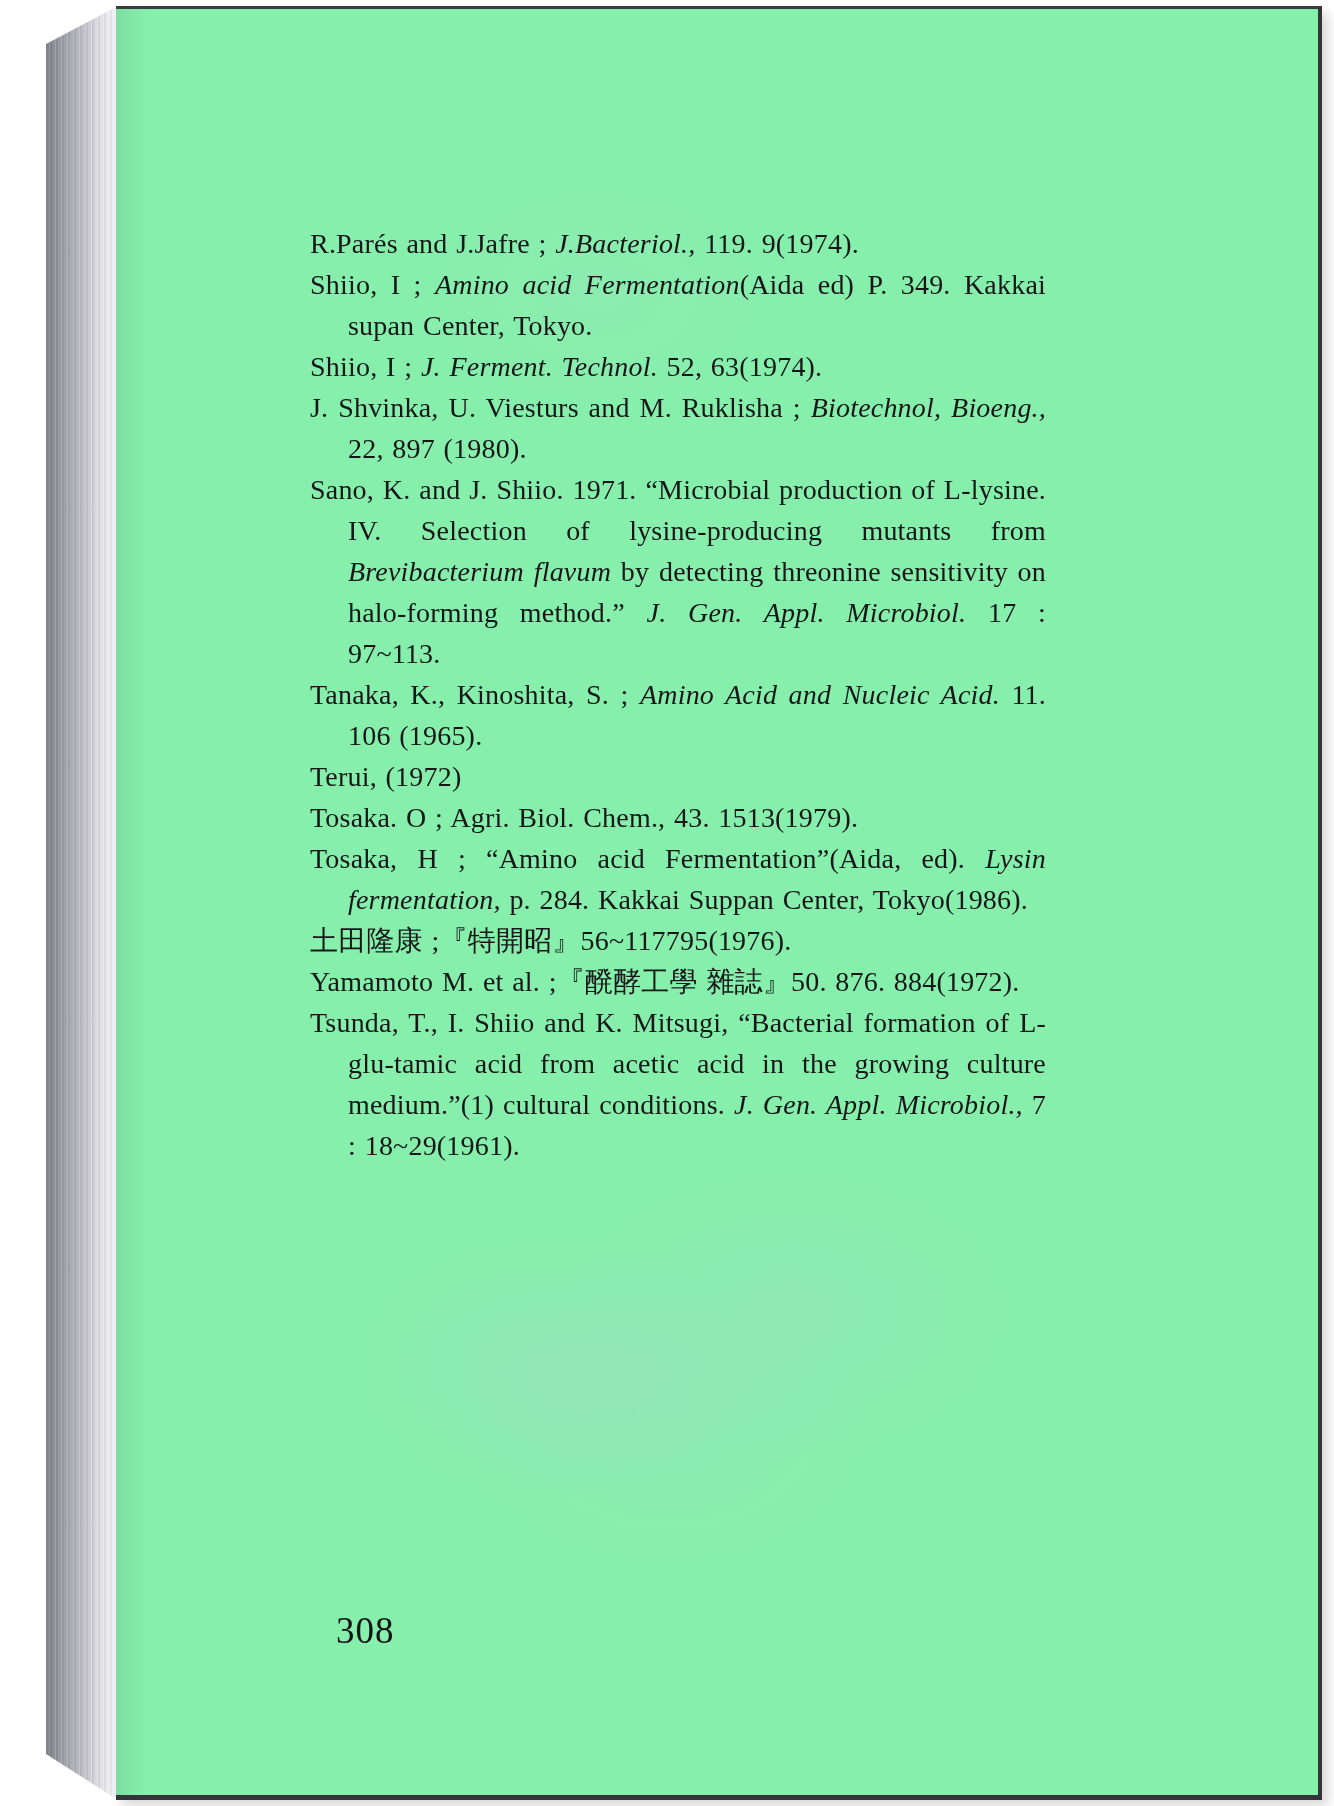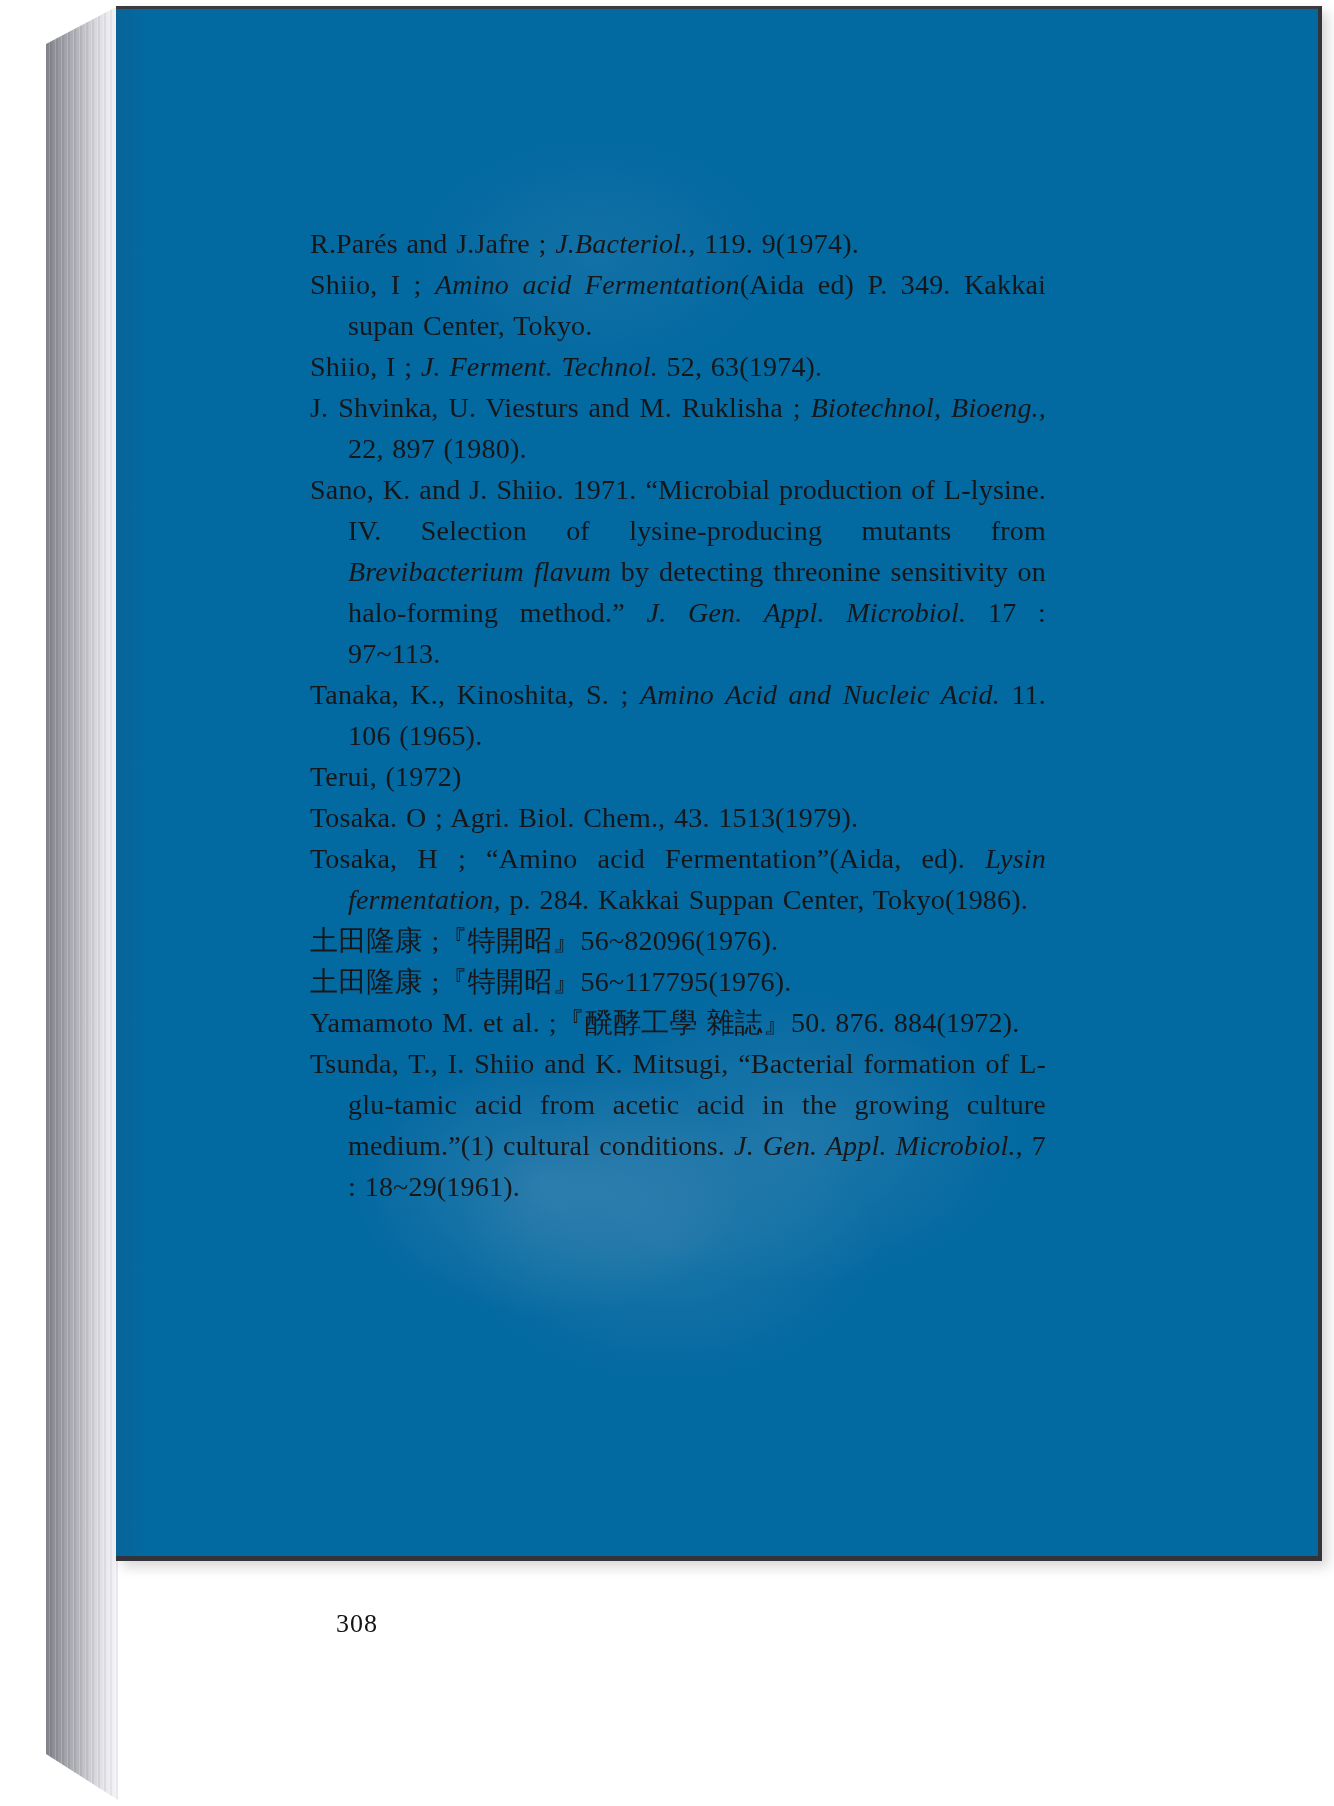--- a/index.html
+++ b/index.html
@@ -33,23 +33,23 @@
       rgba(255,255,255,0.16) 3px 4px,
       rgba(0,0,0,0.05) 4px 6px);
   }
 
   
   .page {
     position: absolute;
     left: 116px;
     top: 6px;
     width: 1206px;
-    height: 1555px;
+    height: 1794px;
     box-sizing: border-box;
-    background: #0369a1;
+    background: #86efac;
     border-top: 3px solid #3a3a41;
     border-right: 4px solid #33333a;
     border-bottom: 5px solid #33333a;
     box-shadow: 6px 6px 12px rgba(0,0,0,0.16);
   }
   
   .page::before {
     content: '';
     position: absolute;
     inset: 0;
@@ -78,41 +78,40 @@
     text-align: justify;
     letter-spacing: 0.2px;
     word-spacing: 1.5px;
   }
   .ref i { font-style: italic; }
 
   .page-number {
     position: absolute;
     left: 220px;
     top: 1600px;
-    font-size: 26px;
+    font-size: 37px;
     color: #141417;
     letter-spacing: 1px;
   }
 </style>
 </head>
 <body>
 
 <div class="canvas">
   <div class="book-edge"></div>
   <div class="page">
     <div class="text-block">
         <p class="ref"><span>R.Parés and J.Jafre ; </span><i>J.Bacteriol.,</i><span> 119. 9(1974).</span></p>
         <p class="ref"><span>Shiio, I ; </span><i>Amino acid Fermentation</i><span>(Aida ed) P. 349. Kakkai supan Center, Tokyo.</span></p>
         <p class="ref"><span>Shiio, I ; </span><i>J. Ferment. Technol.</i><span> 52, 63(1974).</span></p>
         <p class="ref"><span>J. Shvinka, U. Viesturs and M. Ruklisha ; </span><i>Biotechnol, Bioeng.,</i><span> 22, 897 (1980).</span></p>
         <p class="ref"><span>Sano, K. and J. Shiio. 1971. “Microbial production of L-lysine. IV. Selection of lysine-producing mutants from </span><i>Brevibacterium flavum</i><span> by detecting threonine sensitivity on halo-forming method.” </span><i>J. Gen. Appl. Microbiol.</i><span> 17 : 97~113.</span></p>
         <p class="ref"><span>Tanaka, K., Kinoshita, S. ; </span><i>Amino Acid and Nucleic Acid.</i><span> 11. 106 (1965).</span></p>
         <p class="ref"><span>Terui, (1972)</span></p>
         <p class="ref"><span>Tosaka. O ; Agri. Biol. Chem., 43. 1513(1979).</span></p>
         <p class="ref"><span>Tosaka, H ; “Amino acid Fermentation”(Aida, ed). </span><i>Lysin fermentation,</i><span> p. 284. Kakkai Suppan Center, Tokyo(1986).</span></p>
-        <p class="ref"><span>土田隆康 ;『特開昭』56~82096(1976).</span></p>
         <p class="ref"><span>土田隆康 ;『特開昭』56~117795(1976).</span></p>
         <p class="ref"><span>Yamamoto M. et al. ;『醗酵工學 雜誌』50. 876. 884(1972).</span></p>
         <p class="ref"><span>Tsunda, T., I. Shiio and K. Mitsugi, “Bacterial formation of L-glu-tamic acid from acetic acid in the growing culture medium.”(1) cultural conditions. </span><i>J. Gen. Appl. Microbiol.,</i><span> 7 : 18~29(1961).</span></p>
       </div>
     <div class="page-number">308</div>
   </div>
 </div>
 
 </body></html>

